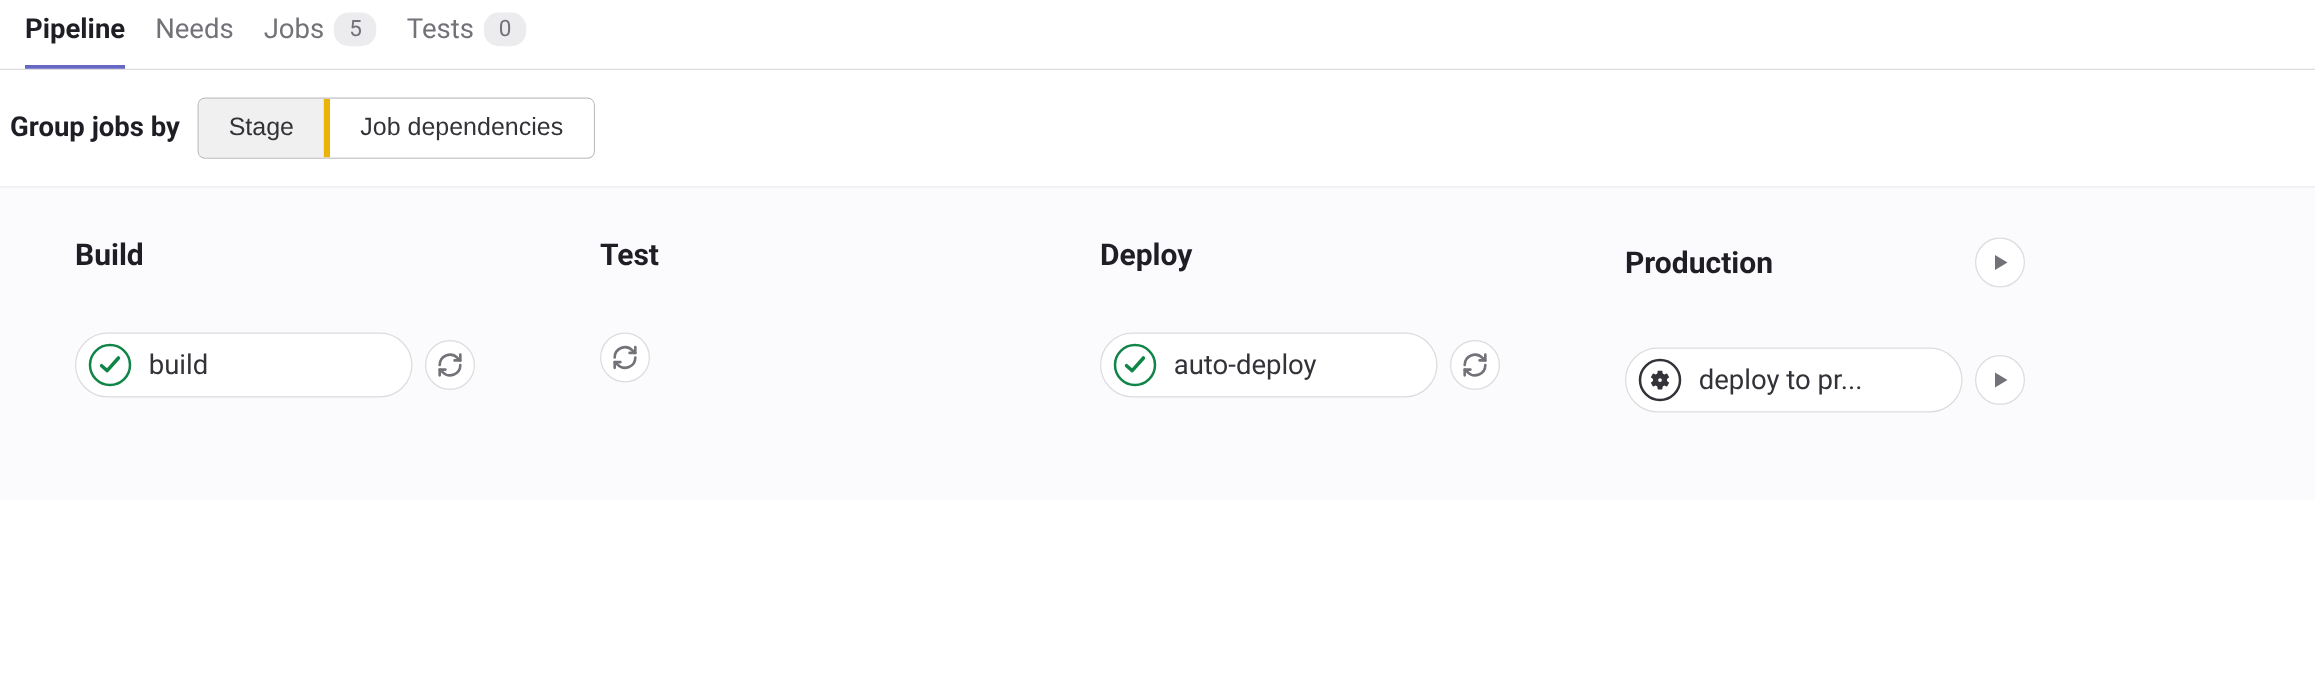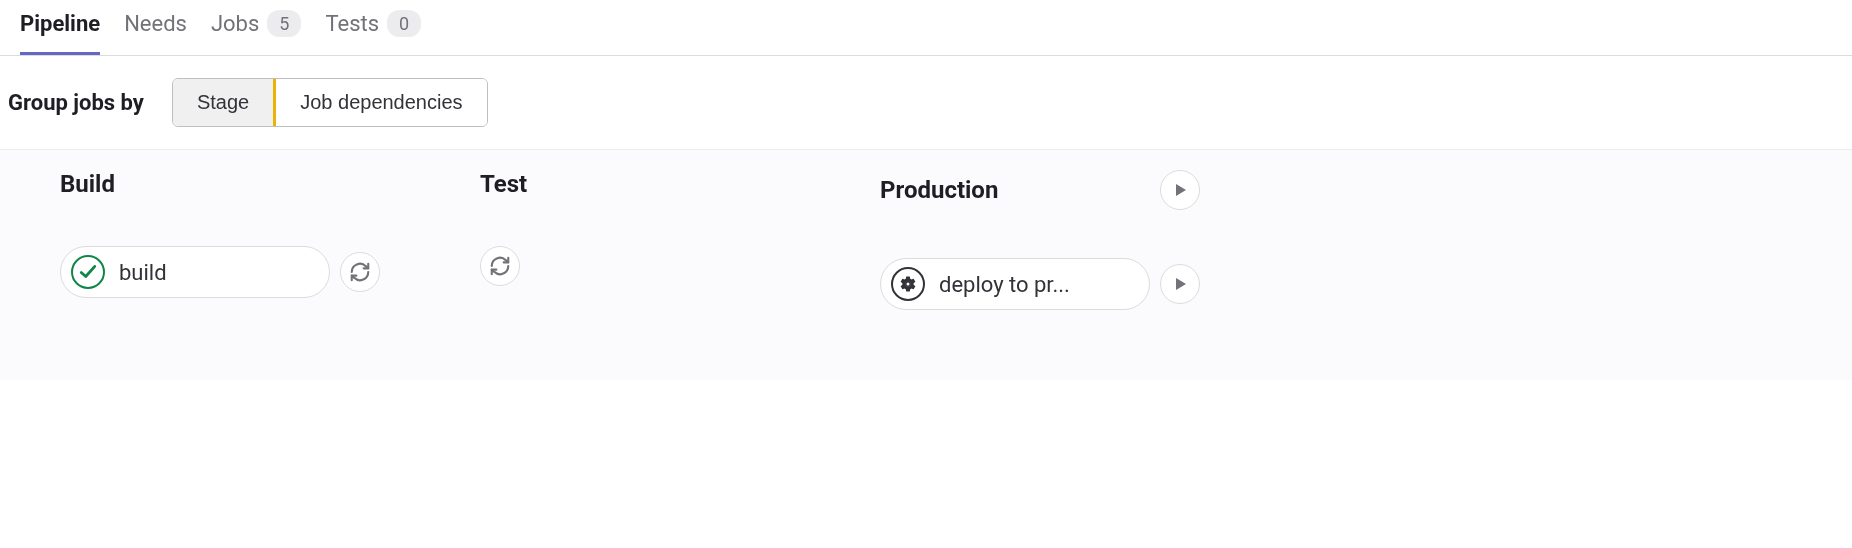--- a/index.html
+++ b/index.html
@@ -44,21 +44,21 @@
       color: #737278;
       border-radius: 12px;
       padding: 2px 12px;
       font-size: 18px;
       line-height: 1.3;
     }
     
     .groupby {
       display: flex;
       align-items: center;
-      gap: 28px;
+      gap: 14px;
       padding: 22px 8px;
     }
     .groupby-label {
       font-size: 22px;
       font-weight: 700;
       color: #1f1e24;
     }
     .segmented {
       display: flex;
       border: 1px solid #bfbfc3;
@@ -66,27 +66,27 @@
       overflow: hidden;
     }
     .seg-btn {
       font-size: 20px;
       padding: 12px 24px;
       background: #fff;
       color: #333238;
       border: none;
       cursor: pointer;
     }
-    .seg-btn + .seg-btn { border-left: 3px solid #eab308; }
+    .seg-btn + .seg-btn { border-left: 5px solid #eab308; }
     .seg-btn.active { background: #f0f0f0; }
     
     .pipeline {
       background: #fbfafd;
       border-top: 1px solid #ececef;
-      padding: 20px 60px 70px;
+      padding: 40px 60px 70px;
       display: flex;
       gap: 100px;
     }
     .stage { display: flex; flex-direction: column; min-width: 300px; }
     .stage-header {
       display: flex;
       align-items: center;
       justify-content: space-between;
       margin-bottom: 48px;
     }
@@ -212,20 +212,47 @@
                 <path d="M21 3v5h-5"></path>
                 <path d="M21 12a9 9 0 0 1-15.3 6.4L3 16"></path>
                 <path d="M3 21v-5h5"></path>
               </svg>
           </span>
         </button>
       </div>
     </div>
   </div>
 
+  <div class="stage">
+    <div class="stage-header">
+      <span class="stage-title">Deploy</span>
+    </div>
+    <div class="stage-jobs">
+      <div class="job">
+        <div class="job-pill">
+          <span class="status-icon status-success">
+            <svg width="18" height="18" viewBox="0 0 16 16">
+                <path d="M2 8.5 L6 12 L14 3" fill="none" stroke="#108548" stroke-width="2.5" stroke-linecap="round" stroke-linejoin="round"></path>
+              </svg>
+          </span>
+          <span class="job-name">auto-deploy</span>
+        </div>
+        <button class="round-btn">
+          <span>
+            <svg width="22" height="22" viewBox="0 0 24 24" fill="none" stroke="#737278" stroke-width="2.3" stroke-linecap="round" stroke-linejoin="round">
+                <path d="M3 12a9 9 0 0 1 15.3-6.4L21 8"></path>
+                <path d="M21 3v5h-5"></path>
+                <path d="M21 12a9 9 0 0 1-15.3 6.4L3 16"></path>
+                <path d="M3 21v-5h5"></path>
+              </svg>
+          </span>
+        </button>
+      </div>
+    </div>
+  </div>
 
   <div class="stage">
     <div class="stage-header">
       <span class="stage-title">Production</span>
       <button class="round-btn">
         <span>
           <svg width="16" height="16" viewBox="0 0 16 16">
               <path d="M4 2 L14 8 L4 14 Z" fill="#737278"></path>
             </svg>
         </span>

